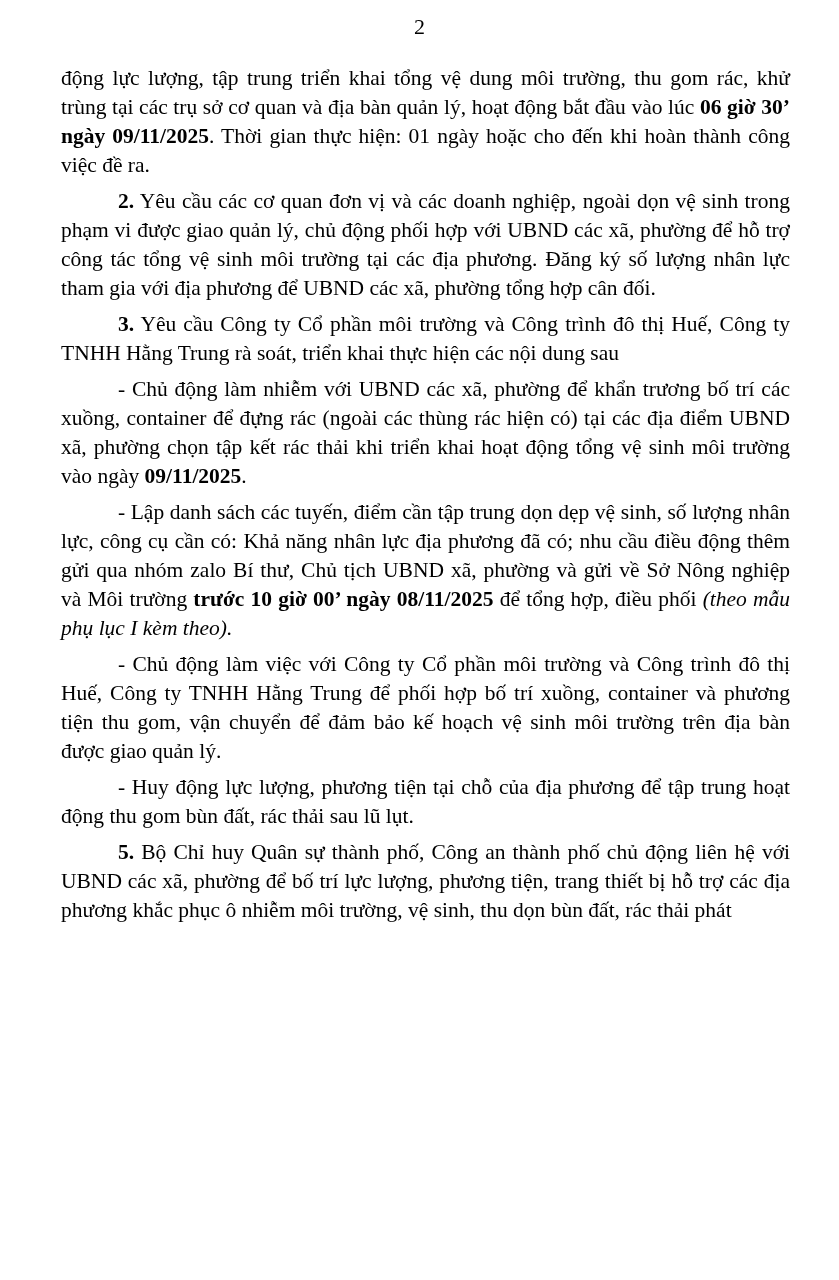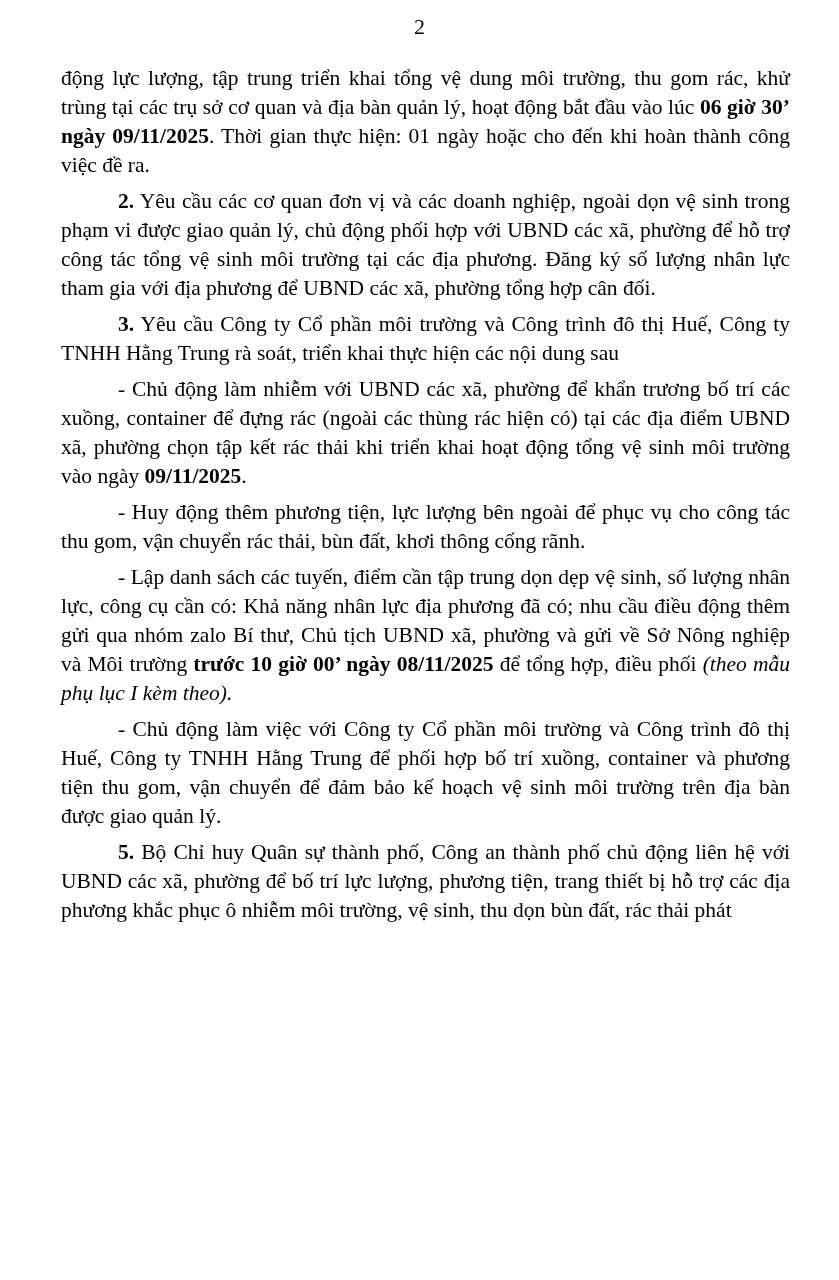--- a/index.html
+++ b/index.html
@@ -42,18 +42,18 @@
 </head>
 <body>
 
 <div class="page">
   <div class="page-number">2</div>
   <div class="content" id="content">
       <p class="para no-indent"><span>động lực lượng, tập trung triển khai tổng vệ dung môi trường, thu gom rác, khử trùng tại các trụ sở cơ quan và địa bàn quản lý, hoạt động bắt đầu vào lúc </span><span class="b">06 giờ 30’ ngày 09/11/2025</span><span>. Thời gian thực hiện: 01 ngày hoặc cho đến khi hoàn thành công việc đề ra.</span></p>
       <p class="para"><span class="b">2.</span><span> Yêu cầu các cơ quan đơn vị và các doanh nghiệp, ngoài dọn vệ sinh trong phạm vi được giao quản lý, chủ động phối hợp với UBND các xã, phường để hỗ trợ công tác tổng vệ sinh môi trường tại các địa phương. Đăng ký số lượng nhân lực tham gia với địa phương để UBND các xã, phường tổng hợp cân đối.</span></p>
       <p class="para"><span class="b">3.</span><span> Yêu cầu Công ty Cổ phần môi trường và Công trình đô thị Huế, Công ty TNHH Hằng Trung rà soát, triển khai thực hiện các nội dung sau</span></p>
       <p class="para"><span>- Chủ động làm nhiễm với UBND các xã, phường để khẩn trương bố trí các xuồng, container để đựng rác (ngoài các thùng rác hiện có) tại các địa điểm UBND xã, phường chọn tập kết rác thải khi triển khai hoạt động tổng vệ sinh môi trường vào ngày </span><span class="b">09/11/2025</span><span>.</span></p>
-      <p class="para"><span>- Huy động thêm phương tiện, lực lượng bên ngoài để phục vụ cho công tác thu gom, vận chuyển rác thải, bùn đất, khơi thông cống rãnh.</span></p>
       <p class="para"><span>- Lập danh sách các tuyến, điểm cần tập trung dọn dẹp vệ sinh, số lượng nhân lực, công cụ cần có: Khả năng nhân lực địa phương đã có; nhu cầu điều động thêm gửi qua nhóm zalo Bí thư, Chủ tịch UBND xã, phường và gửi về Sở Nông nghiệp và Môi trường </span><span class="b">trước 10 giờ 00’ ngày 08/11/2025</span><span> để tổng hợp, điều phối </span><span class="i">(theo mẫu phụ lục I kèm theo).</span></p>
       <p class="para"><span>- Chủ động làm việc với Công ty Cổ phần môi trường và Công trình đô thị Huế, Công ty TNHH Hằng Trung để phối hợp bố trí xuồng, container và phương tiện thu gom, vận chuyển để đảm bảo kế hoạch vệ sinh môi trường trên địa bàn được giao quản lý.</span></p>
+      <p class="para"><span>- Huy động lực lượng, phương tiện tại chỗ của địa phương để tập trung hoạt động thu gom bùn đất, rác thải sau lũ lụt.</span></p>
       <p class="para"><span class="b">5.</span><span> Bộ Chỉ huy Quân sự thành phố, Công an thành phố chủ động liên hệ với UBND các xã, phường để bố trí lực lượng, phương tiện, trang thiết bị hỗ trợ các địa phương khắc phục ô nhiễm môi trường, vệ sinh, thu dọn bùn đất, rác thải phát</span></p>
     </div>
 </div>
 
 </body></html>

